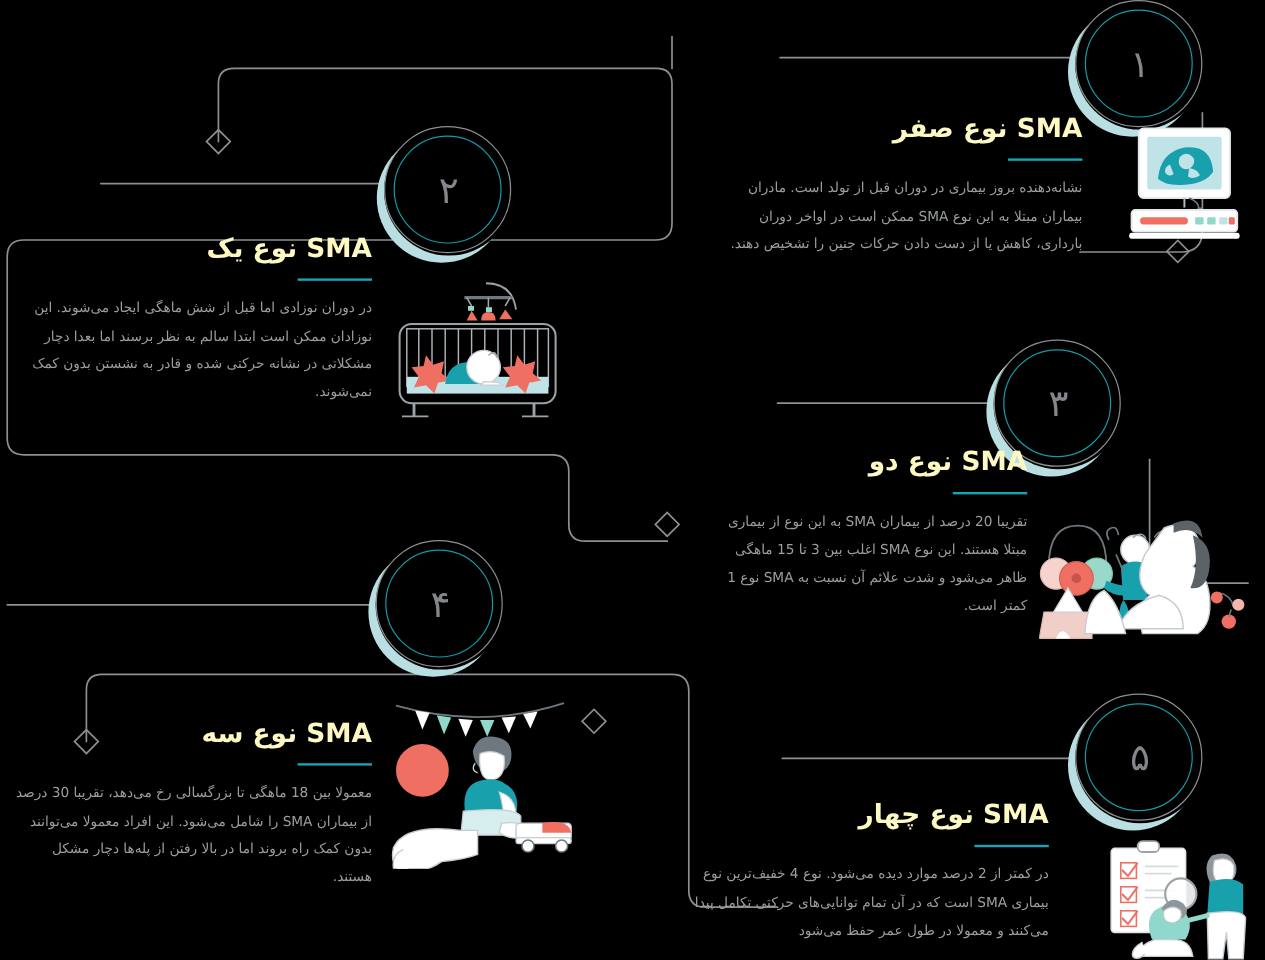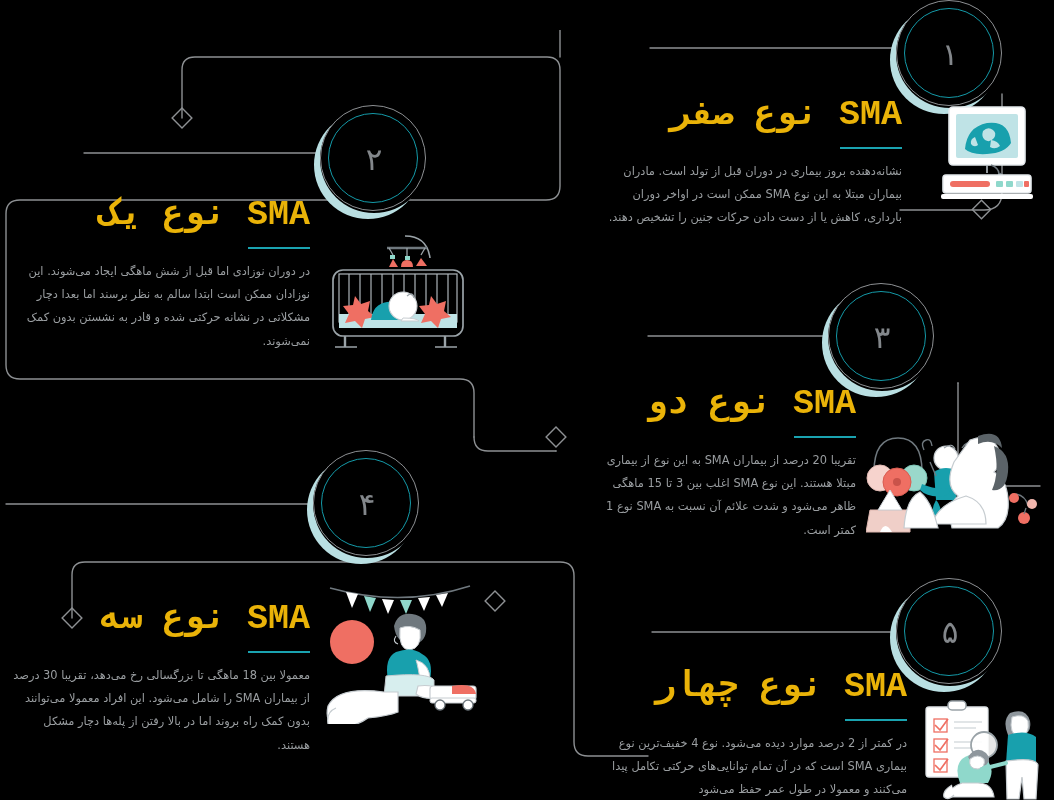--- a/index.html
+++ b/index.html
@@ -32,22 +32,22 @@
   .node .num{
     position:absolute;left:0;top:0;width:108px;height:108px;
     display:flex;align-items:center;justify-content:center;
     color:#83878b;font-size:31px;line-height:1;font-weight:400;
     letter-spacing:0;
   }
 
   
   .block{position:absolute;}
   .block .title{
-    color:#eab308;font-size:35px;font-weight:700;line-height:1.1;
-    white-space:nowrap;direction:rtl;font-family:Liberation Mono, monospace;
+    color:#fef9c3;font-size:22px;font-weight:700;line-height:1.1;
+    white-space:nowrap;direction:rtl;
   }
   .block .rule{height:2px;background:#1aa3b0;margin-top:12px;}
   .block .body{
     color:#9a9ea1;font-size:11.4px;line-height:2.05;direction:rtl;
     margin-top:11px;
   }
   .block.r .title,.block.r .body{text-align:right;}
   .block.r .rule{margin-left:auto;}
   .block.l .title,.block.l .body{text-align:right;}
   .block.l .rule{margin-left:auto;}
@@ -206,21 +206,21 @@
       <path d="M104 70 l6 8 l9 -3 l-2 10 l7 6 l-10 2 l-3 9 l-7 -7 l-10 2 l4 -9 l-6 -8 l10 -1 Z" fill="#ef6f63"></path>
       <path d="M44 94 q2 -16 16 -18 q10 -2 14 4 q5 8 -2 14 Z" fill="#18a0ad"></path>
       <circle cx="76" cy="80" r="14" fill="#fff" stroke="#c9ced2" stroke-width="1.1"></circle>
       <path d="M80 70 q6 -5 7 2" stroke="#9aa3a8" stroke-width="1.2" fill="none"></path>
       <path d="M76 92 q14 0 16 3 l-18 0 Z" fill="#fff" stroke="#c9ced2" stroke-width="1"></path>
       <path d="M18 110 l0 11 M118 110 l0 11" stroke="#9aa3a8" stroke-width="2.4" fill="none"></path>
       <path d="M8 121 h22 M108 121 h22" stroke="#9aa3a8" stroke-width="1.6" fill="none"></path>
     </svg>
   </div>
 
-  <div class="block r" style="left:600px;top:385px;width:256px;">
+  <div class="block r" style="left:600px;top:374px;width:256px;">
     <div class="title">SMA نوع دو</div>
     <div class="rule" style="width:62px;"></div>
     <div class="body">تقریبا 20 درصد از بیماران SMA به این نوع از بیماری مبتلا هستند. این نوع SMA اغلب بین 3 تا 15 ماهگی ظاهر می‌شود و شدت علائم آن نسبت به SMA نوع 1 کمتر است.</div>
   </div>
 
   <div class="ill" style="left:866px;top:410px;width:180px;height:130px;">
     <svg viewBox="0 0 180 130" width="180" height="130">
       <path d="M8 62 Q8 28 32 28 Q56 28 56 62" stroke="#6f787e" stroke-width="1.5" fill="none"></path>
       <circle cx="14" cy="68" r="13" fill="#f6d3cd" stroke="#e0b9b3" stroke-width="1"></circle>
       <circle cx="48" cy="68" r="13" fill="#9ad8cb" stroke="#7cc4b5" stroke-width="1"></circle>
@@ -278,21 +278,21 @@
       <path d="M14 140 q-10 4 -8 16 q2 10 14 6" fill="#fff" stroke="#c6ccd0" stroke-width="1.2"></path>
       <path d="M96 118 q14 -2 22 4 q4 4 -2 8 q-14 2 -22 -4 Z" fill="#fff" stroke="#c6ccd0" stroke-width="1.1"></path>
       <rect x="108" y="118" width="46" height="14" rx="3" fill="#fff" stroke="#c6ccd0" stroke-width="1.2"></rect>
       <path d="M130 118 q22 -4 24 8 l-24 0 Z" fill="#ef6f63"></path>
       <rect x="108" y="130" width="46" height="5" rx="2" fill="#fff" stroke="#c6ccd0" stroke-width="1"></rect>
       <circle cx="118" cy="137" r="5" fill="#fff" stroke="#6f787e" stroke-width="1.3"></circle>
       <circle cx="146" cy="137" r="5" fill="#fff" stroke="#6f787e" stroke-width="1.3"></circle>
     </svg>
   </div>
 
-  <div class="block r" style="left:605px;top:668px;width:302px;">
+  <div class="block r" style="left:572px;top:668px;width:302px;">
     <div class="title">SMA نوع چهار</div>
     <div class="rule" style="width:62px;"></div>
     <div class="body">در کمتر از 2 درصد موارد دیده می‌شود. نوع 4 خفیف‌ترین نوع بیماری SMA است که در آن تمام توانایی‌های حرکتی تکامل پیدا می‌کنند و معمولا در طول عمر حفظ می‌شود</div>
   </div>
 
   <div class="ill" style="left:912px;top:695px;width:140px;height:105px;">
     <svg viewBox="0 0 140 105" width="140" height="105">
       <rect x="14" y="12" width="62" height="70" rx="3" fill="#fff" stroke="#dfe4e7" stroke-width="1.3"></rect>
       <rect x="36" y="6" width="18" height="9" rx="4" fill="#fff" stroke="#9aa3a8" stroke-width="1.5"></rect>
       <rect x="22" y="24" width="13" height="13" fill="none" stroke="#ef6f63" stroke-width="1.3"></rect>

